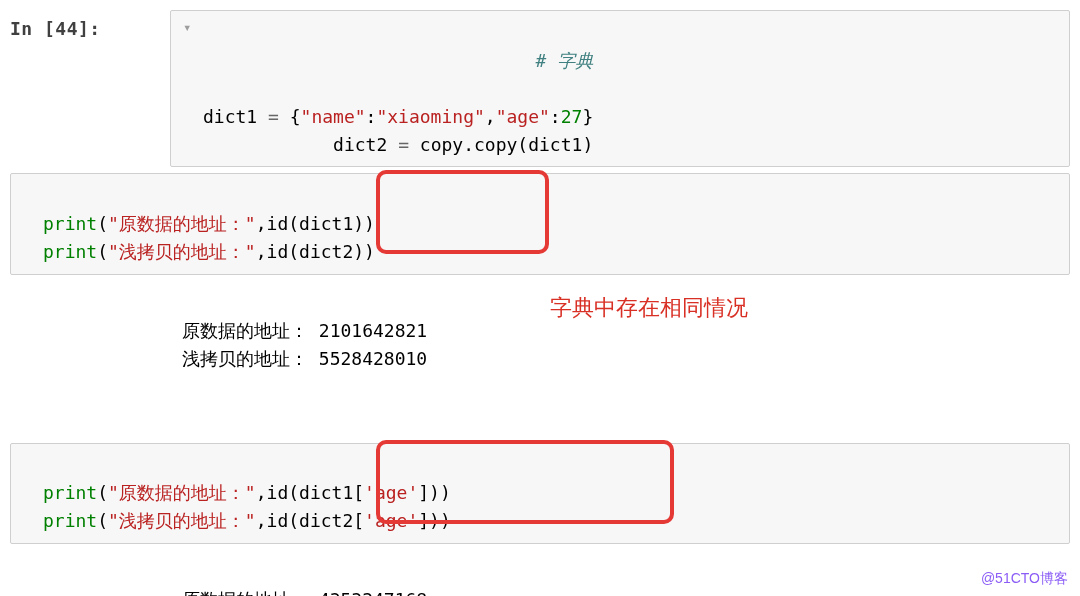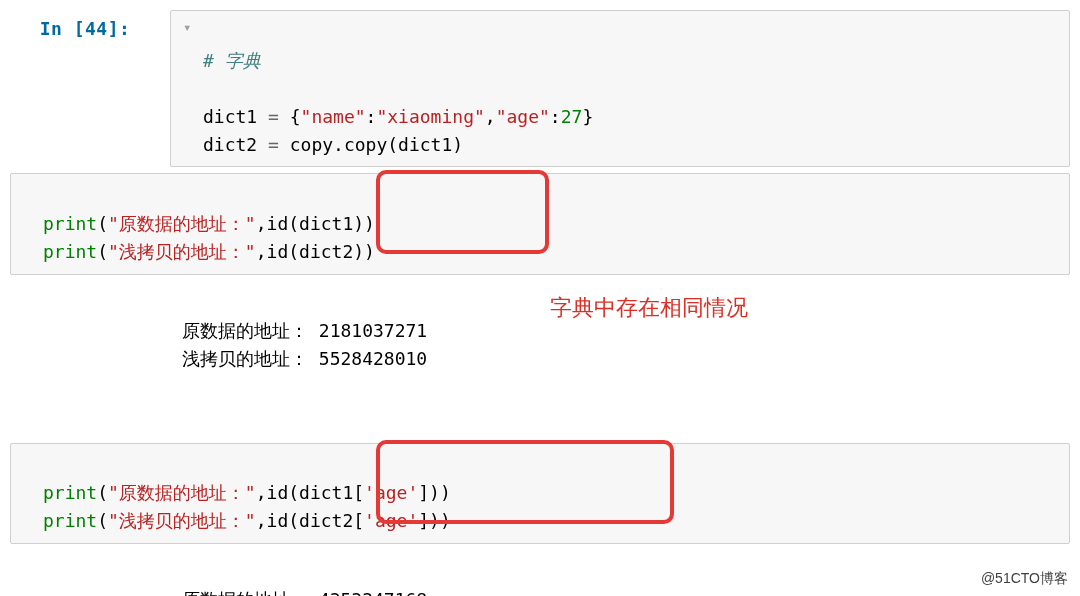--- a/index.html
+++ b/index.html
@@ -10,23 +10,23 @@
     background: #ffffff;
     color: #000;
   }
   .cell {
     display: flex;
     margin-bottom: 6px;
   }
   .prompt {
     width: 150px;
     flex: 0 0 150px;
-    text-align: center;
+    text-align: left;
     padding: 8px 10px 0 0;
-    color: #0369a1;
+    color: #404040;
     font-weight: bold;
     letter-spacing: 0.5px;
   }
   .code-wrap {
     flex: 1;
     display: flex;
     border: 1px solid #cfcfcf;
     background: #f7f7f7;
     padding: 8px 12px;
     border-radius: 2px;
@@ -36,20 +36,21 @@
     width: 20px;
     flex: 0 0 20px;
     color: #9e9e9e;
     font-size: 14px;
     text-align: left;
     user-select: none;
   }
   .code {
     white-space: pre;
     line-height: 1.55;
+    text-align: right;
   }
   .out-wrap {
     flex: 1;
     padding: 8px 12px;
     white-space: pre;
     line-height: 1.55;
     position: relative;
   }
   .c-comment { color: #408080; font-style: italic; }
   .c-builtin { color: #008000; }        
@@ -66,21 +67,21 @@
   .hlbox {
     position: absolute;
     border: 4px solid #e53935;
     border-radius: 10px;
     pointer-events: none;
   }
   .watermark {
     position: fixed;
     right: 12px;
     bottom: 8px;
-    color: #404040;
+    color: #8b5cf6;
     font-size: 14px;
     font-family: sans-serif;
   }
 </style>
 </head>
 <body>
 
 <div class="cell">
   <div class="prompt">In [44]:</div>
   <div class="code-wrap">
@@ -99,21 +100,21 @@
     <div class="code">
 <span class="c-builtin">print</span>(<span class="c-string">"原数据的地址："</span><span>,id(dict1))</span>
 <span class="c-builtin">print</span>(<span class="c-string">"浅拷贝的地址："</span><span>,id(dict2))</span></div>
     <div class="hlbox" style="left:365px; top:-4px; width:165px; height:76px;"></div>
   </div>
 </div>
 
 <div class="cell" style="position:relative;">
   <div class="prompt"></div>
   <div class="out-wrap">
-<span>原数据的地址： 2181037271</span>
+<span>原数据的地址： 2101642821</span>
 <span>浅拷贝的地址： 5528428010</span>
     <div class="annotate" style="left:380px; top:10px;">字典中存在相同情况</div>
   </div>
 </div>
 
 <div class="cell">
   <div class="code-wrap" style="position:relative;">
     <div class="fold" style="visibility:hidden;">▾</div>
     <div class="code">
 <span class="c-builtin">print</span>(<span class="c-string">"原数据的地址："</span><span>,id(dict1[</span><span class="c-string">'age'</span><span>]))</span>

